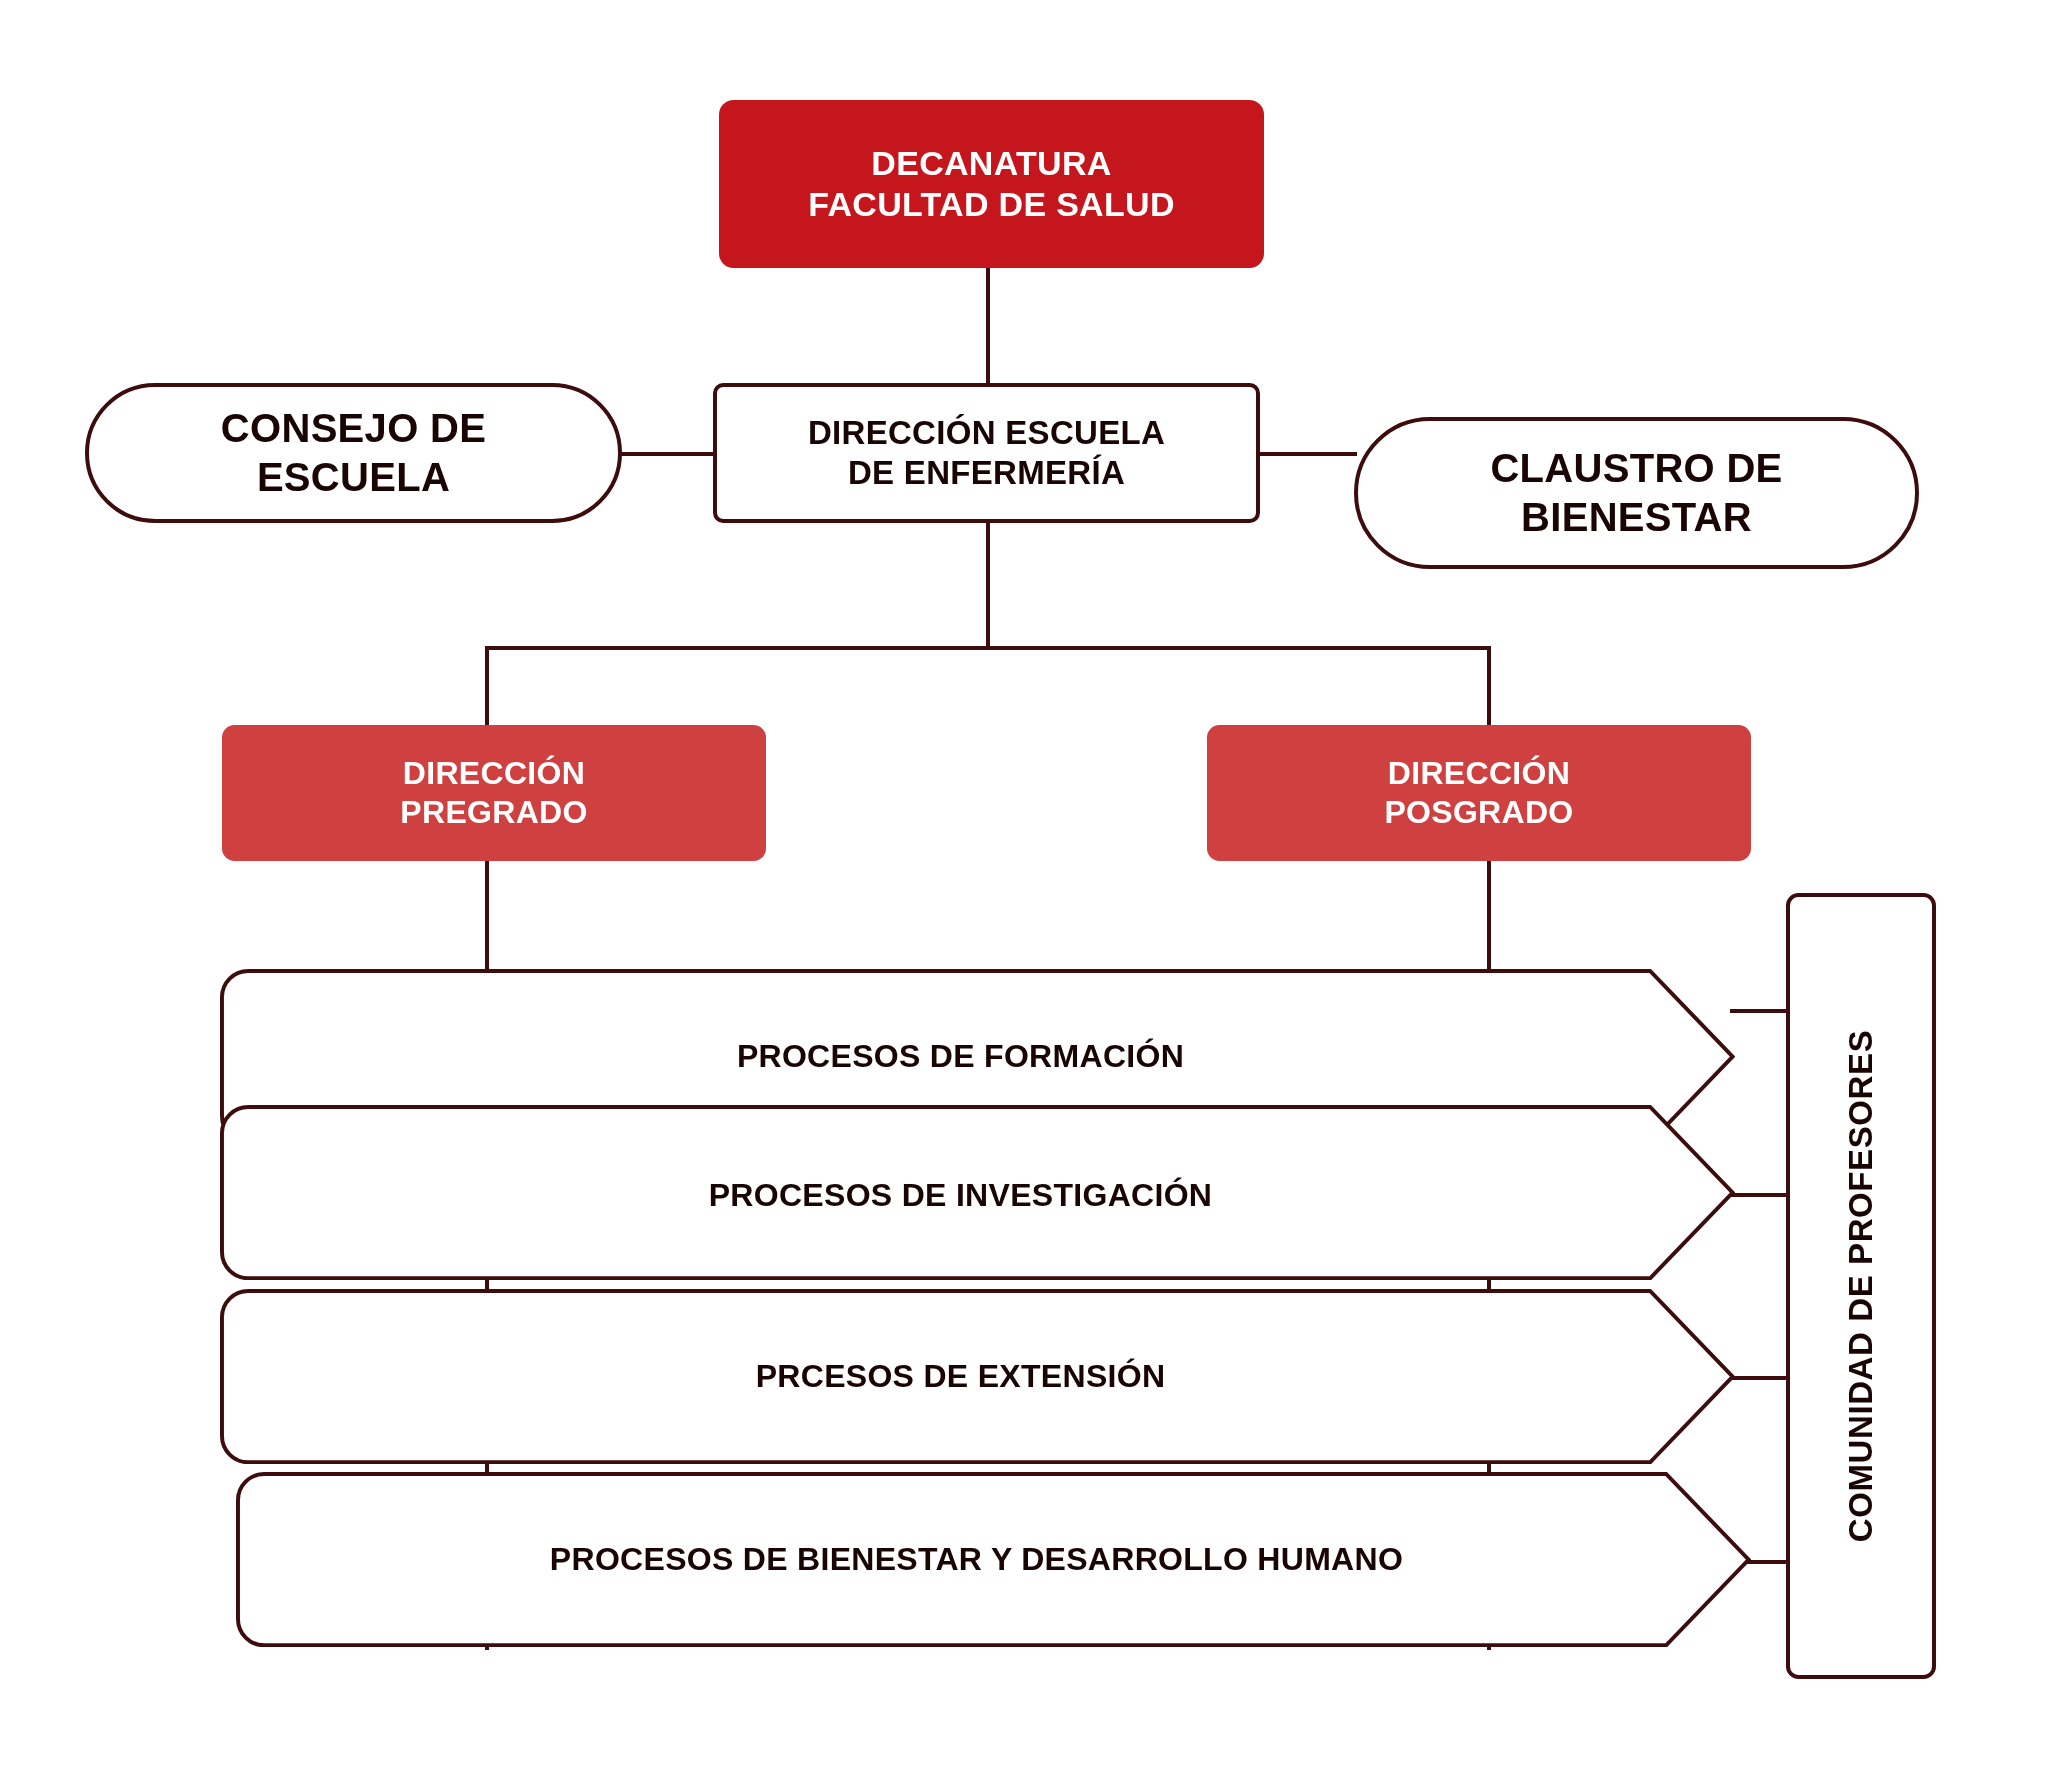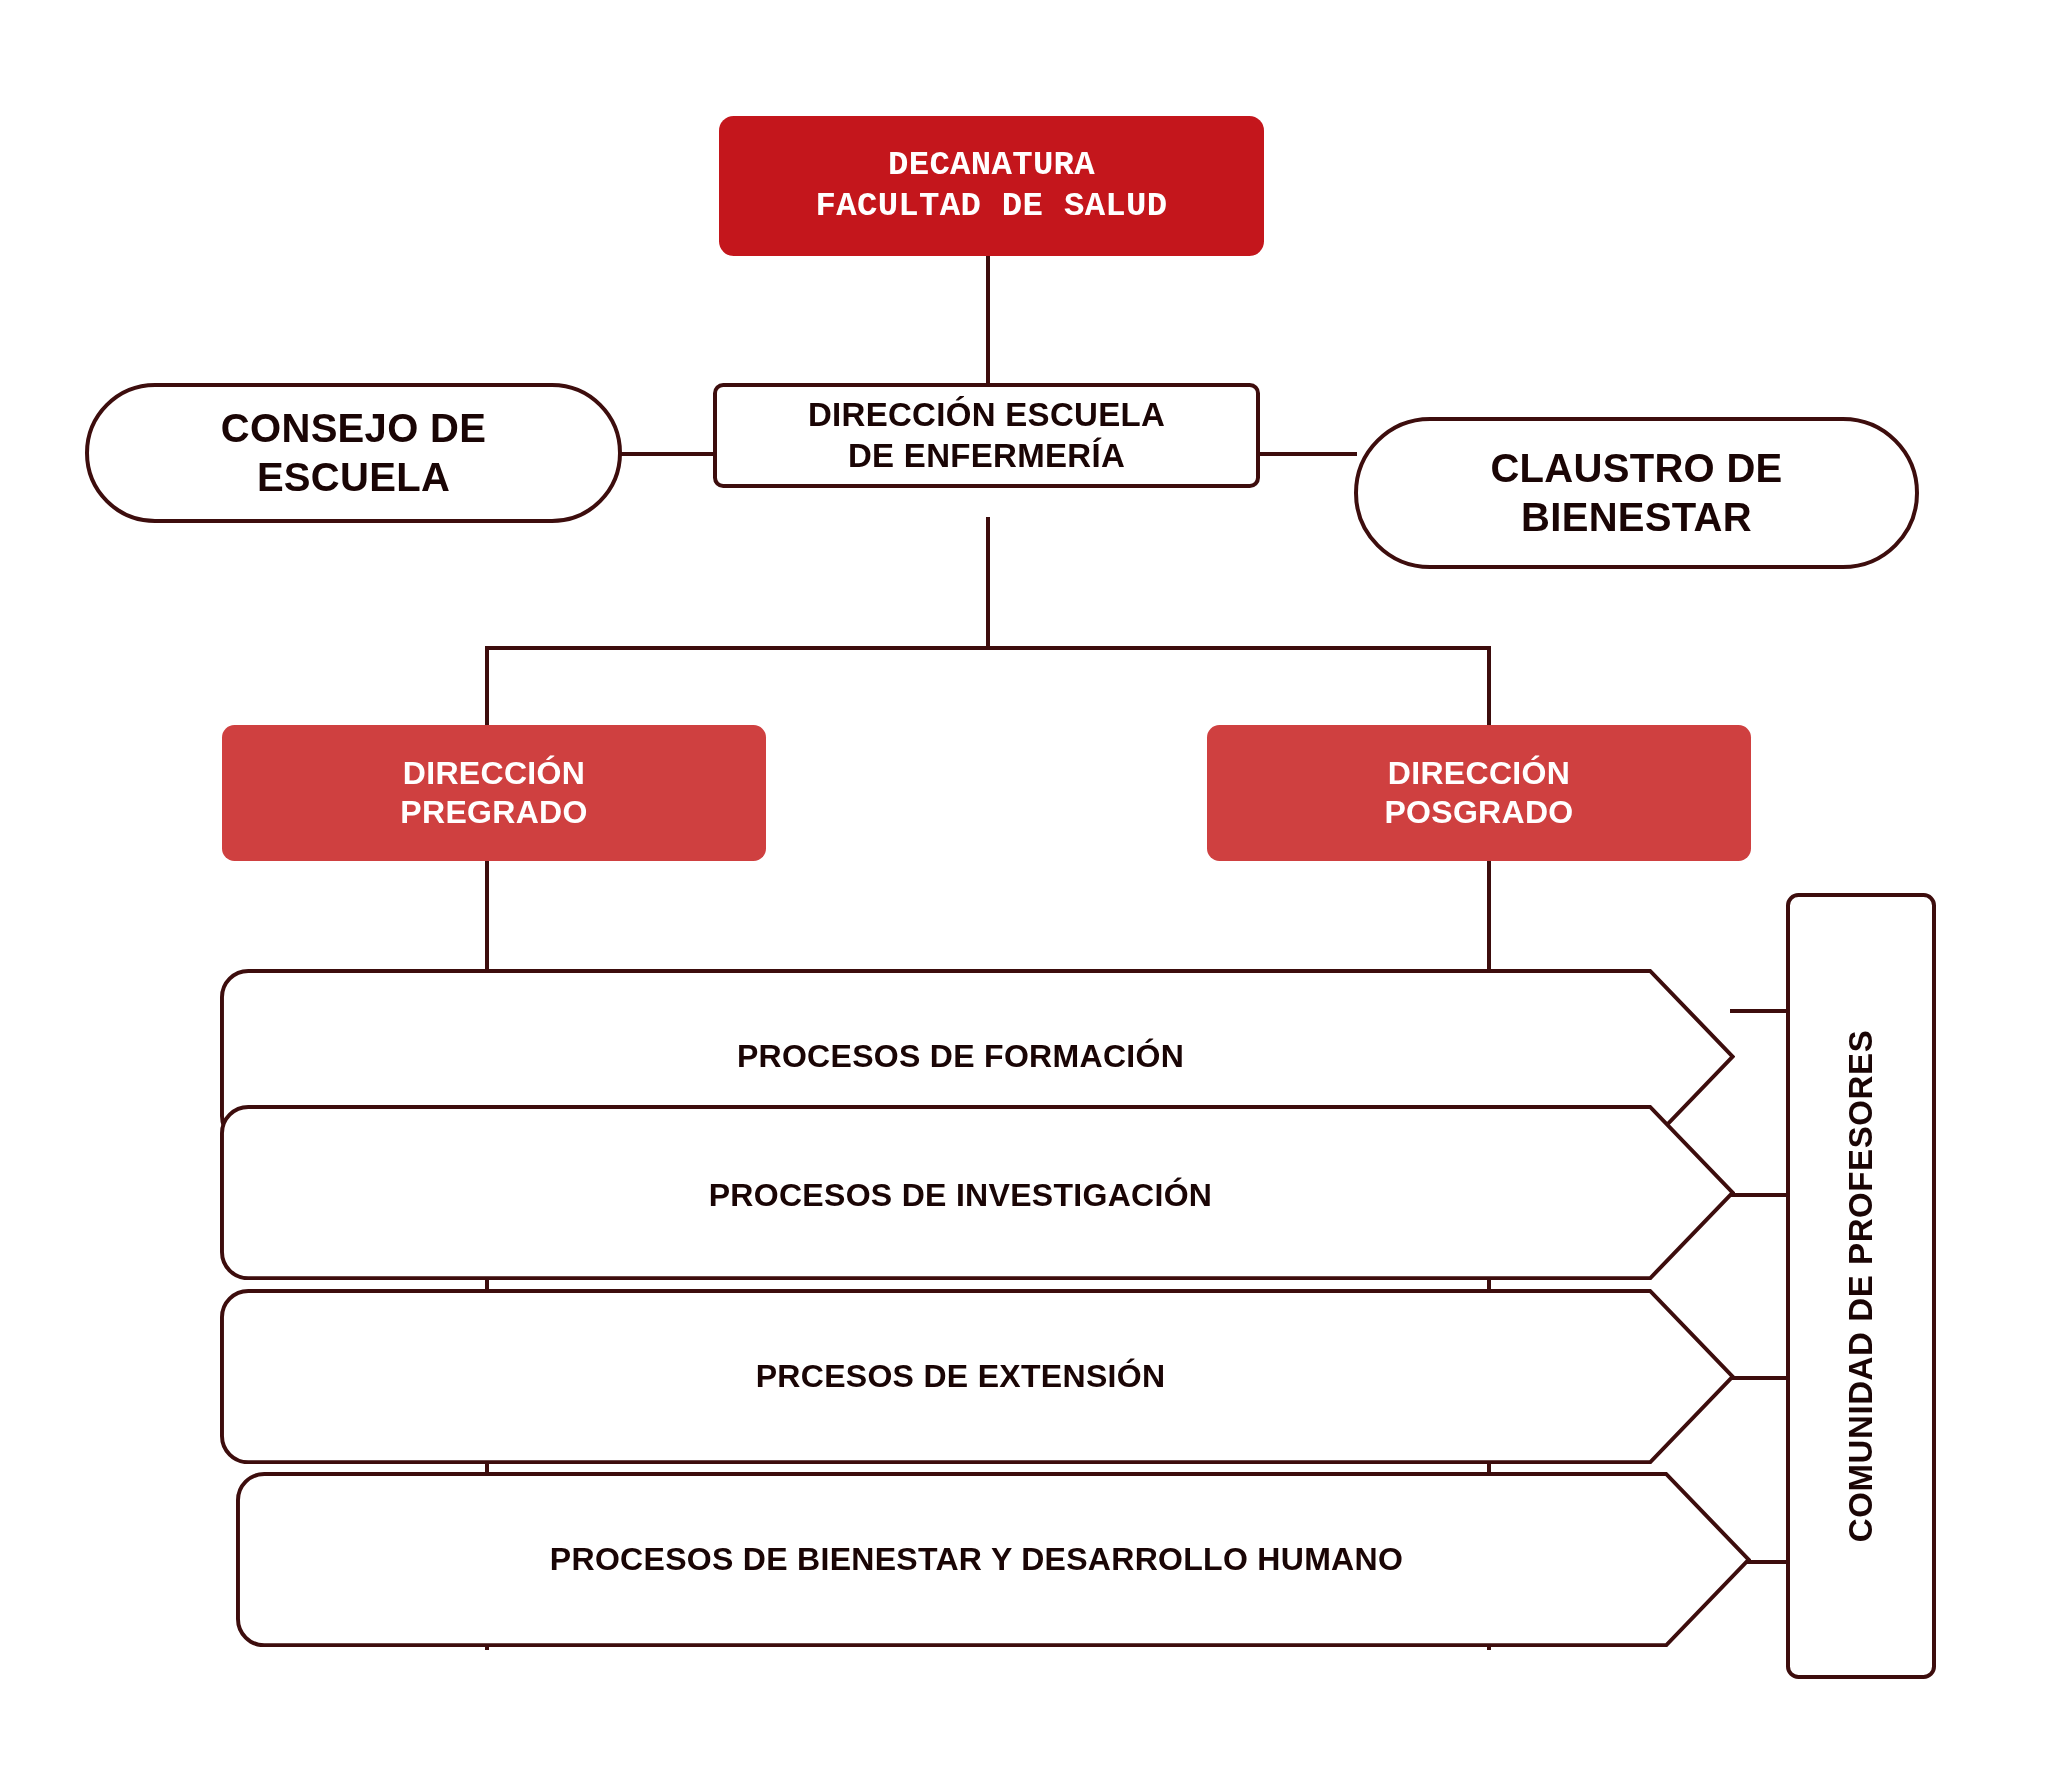--- a/index.html
+++ b/index.html
@@ -131,35 +131,35 @@
   <div class="line line-v" style="left:1487px; top:646px; height:79px;"></div>
 
   <div class="line line-v" style="left:485px; top:859px; height:791px;"></div>
   <div class="line line-v" style="left:1487px; top:859px; height:791px;"></div>
 
   <div class="line line-h" style="left:1730px; top:1009px; width:59px;"></div>
   <div class="line line-h" style="left:1730px; top:1193px; width:59px;"></div>
   <div class="line line-h" style="left:1730px; top:1376px; width:59px;"></div>
   <div class="line line-h" style="left:1730px; top:1560px; width:59px;"></div>
 
-  <div class="node box-dean" style="left:719px; top:116px; width:545px; height:140px;font-family:Liberation Mono, monospace;">
+  <div class="node box-dean" style="left:719px; top:100px; width:545px; height:168px;">
     <div>
       <div>DECANATURA</div>
       <div>FACULTAD DE SALUD</div>
     </div>
   </div>
 
   <div class="node box-pill" style="left:85px; top:383px; width:537px; height:140px;">
     <div>
       <div>CONSEJO DE</div>
       <div>ESCUELA</div>
     </div>
   </div>
 
-  <div class="node box-outline" style="left:713px; top:383px; width:547px; height:105px;">
+  <div class="node box-outline" style="left:713px; top:383px; width:547px; height:140px;">
     <div>
       <div>DIRECCIÓN ESCUELA</div>
       <div>DE ENFERMERÍA</div>
     </div>
   </div>
 
   <div class="node box-pill" style="left:1354px; top:399px; width:565px; height:152px;margin-top:18px;">
     <div>
       <div>CLAUSTRO DE</div>
       <div>BIENESTAR</div>

